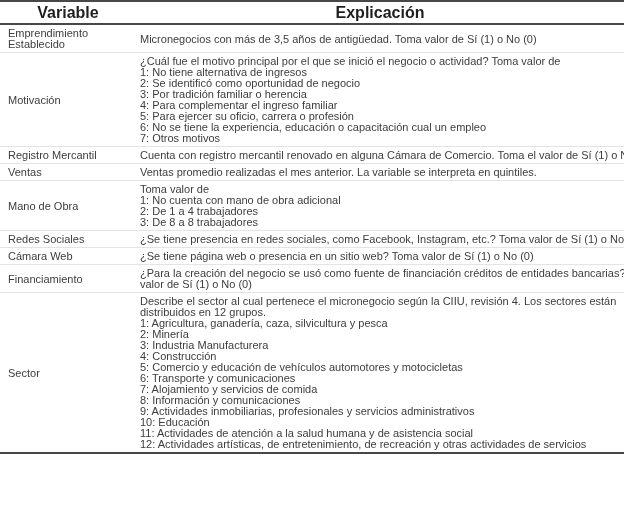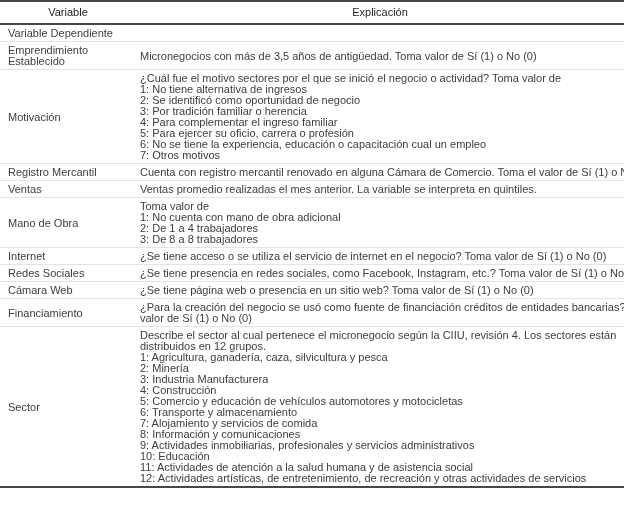--- a/index.html
+++ b/index.html
@@ -17,22 +17,22 @@
   table.vars-table {
     width: 624px;
     table-layout: fixed;
     border-collapse: collapse;
     border-top: 2px solid var(--border-dark, #474747);
     border-bottom: 2px solid var(--border-dark, #474747);
   }
   col.col-variable { width: 136px; }
   col.col-explicacion { width: 488px; }
   th {
-    font-size: 11px;
-    font-weight: normal;
+    font-size: 16px;
+    font-weight: bold;
     color: var(--header-text, #1e1e1e);
     text-align: center;
     line-height: 15px;
     padding: 3px 0 3px 0;
     border-bottom: 2px solid var(--border-dark, #474747);
   }
   td {
     font-size: 11px;
     color: var(--body-text, #3d3d3d);
     line-height: 11px;
@@ -56,33 +56,29 @@
       <col class="col-explicacion">
     </colgroup>
     <thead>
       <tr>
         <th>Variable</th>
         <th>Explicación</th>
       </tr>
     </thead>
     <tbody>
       <tr>
-        <td class="var-cell">Variable Dependiente</td>
-        <td class="exp-cell"></td>
-      </tr>
-      <tr>
         <td class="var-cell">Emprendimiento Establecido</td>
         <td class="exp-cell">
             <div class="exp-line">Micronegocios con más de 3,5 años de antigüedad. Toma valor de Sí (1) o No (0)</div>
           </td>
       </tr>
       <tr>
         <td class="var-cell">Motivación</td>
         <td class="exp-cell">
-            <div class="exp-line">¿Cuál fue el motivo sectores por el que se inició el negocio o actividad? Toma valor de</div>
+            <div class="exp-line">¿Cuál fue el motivo principal por el que se inició el negocio o actividad? Toma valor de</div>
             <div class="exp-line">1: No tiene alternativa de ingresos</div>
             <div class="exp-line">2: Se identificó como oportunidad de negocio</div>
             <div class="exp-line">3: Por tradición familiar o herencia</div>
             <div class="exp-line">4: Para complementar el ingreso familiar</div>
             <div class="exp-line">5: Para ejercer su oficio, carrera o profesión</div>
             <div class="exp-line">6: No se tiene la experiencia, educación o capacitación cual un empleo</div>
             <div class="exp-line">7: Otros motivos</div>
           </td>
       </tr>
       <tr>
@@ -100,26 +96,20 @@
       <tr>
         <td class="var-cell">Mano de Obra</td>
         <td class="exp-cell">
             <div class="exp-line">Toma valor de</div>
             <div class="exp-line">1: No cuenta con mano de obra adicional</div>
             <div class="exp-line">2: De 1 a 4 trabajadores</div>
             <div class="exp-line">3: De 8 a 8 trabajadores</div>
           </td>
       </tr>
       <tr>
-        <td class="var-cell">Internet</td>
-        <td class="exp-cell">
-            <div class="exp-line">¿Se tiene acceso o se utiliza el servicio de internet en el negocio? Toma valor de Sí (1) o No (0)</div>
-          </td>
-      </tr>
-      <tr>
         <td class="var-cell">Redes Sociales</td>
         <td class="exp-cell">
             <div class="exp-line">¿Se tiene presencia en redes sociales, como Facebook, Instagram, etc.? Toma valor de Sí (1) o No (0)</div>
           </td>
       </tr>
       <tr>
         <td class="var-cell">Cámara Web</td>
         <td class="exp-cell">
             <div class="exp-line">¿Se tiene página web o presencia en un sitio web? Toma valor de Sí (1) o No (0)</div>
           </td>
@@ -134,21 +124,21 @@
       <tr>
         <td class="var-cell">Sector</td>
         <td class="exp-cell">
             <div class="exp-line">Describe el sector al cual pertenece el micronegocio según la CIIU, revisión 4. Los sectores están</div>
             <div class="exp-line">distribuidos en 12 grupos.</div>
             <div class="exp-line">1: Agricultura, ganadería, caza, silvicultura y pesca</div>
             <div class="exp-line">2: Minería</div>
             <div class="exp-line">3: Industria Manufacturera</div>
             <div class="exp-line">4: Construcción</div>
             <div class="exp-line">5: Comercio y educación de vehículos automotores y motocicletas</div>
-            <div class="exp-line">6: Transporte y almacenamiento</div>
+            <div class="exp-line">6: Transporte y comunicaciones</div>
             <div class="exp-line">7: Alojamiento y servicios de comida</div>
             <div class="exp-line">8: Información y comunicaciones</div>
             <div class="exp-line">9: Actividades inmobiliarias, profesionales y servicios administrativos</div>
             <div class="exp-line">10: Educación</div>
             <div class="exp-line">11: Actividades de atención a la salud humana y de asistencia social</div>
             <div class="exp-line">12: Actividades artísticas, de entretenimiento, de recreación y otras actividades de servicios</div>
           </td>
       </tr>
     </tbody>
   </table>

